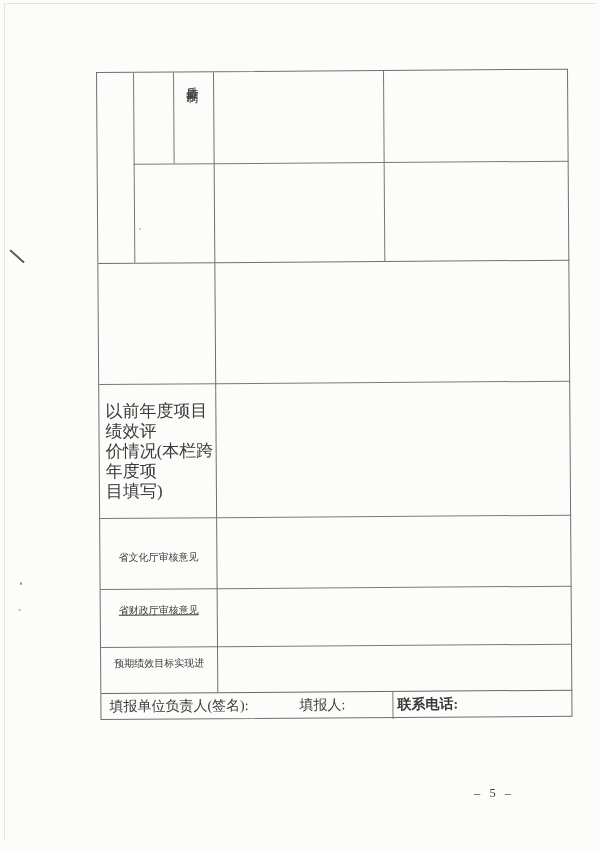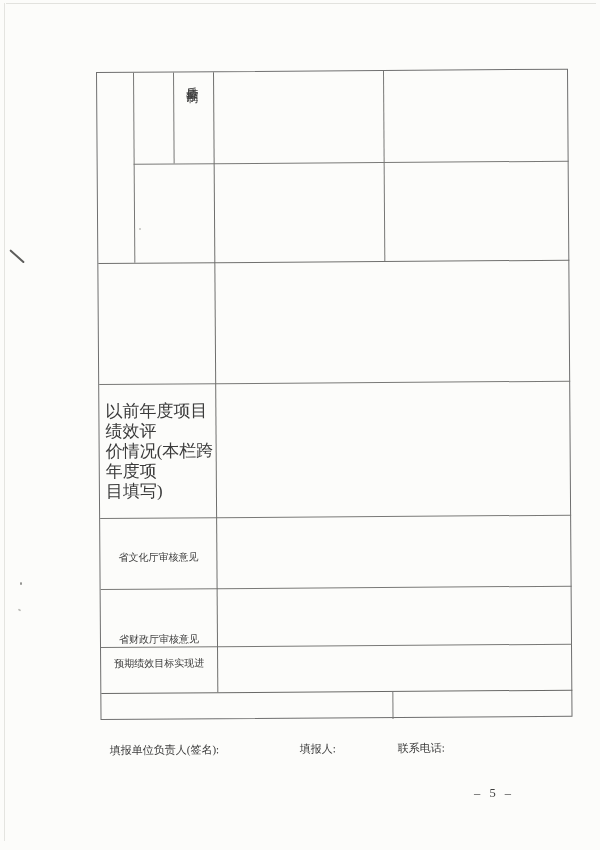--- a/index.html
+++ b/index.html
@@ -92,27 +92,27 @@
   }
   .lbl-previous {
     left: 6px; top: 329px; width: 108px;
     font-size: 17px; line-height: 20px;
   }
   .lbl-center {
     position: absolute; left: 0; width: 116px; text-align: center;
     font-size: 10px; color: #3a3a3a;
   }
   .lbl-culture  { top: 478px; }
-  .lbl-finance  { top: 560px; }
+  .lbl-finance  { top: 531px; text-decoration: underline; }
   .lbl-other    { top: 584px; }
 
-  .footer-label { position: absolute; top: 625px; font-size: 11px; color: #383838; margin-top: 45px; }
+  .footer-label { position: absolute; top: 625px; font-size: 14px; color: #383838; }
   .fl-unit     { left: 8px; }
   .fl-preparer { left: 198px; }
-  .fl-phone    { left: 296px; }
+  .fl-phone    { left: 296px; font-weight: bold; }
 
   #page-number {
     position: absolute; left: 474px; top: 786px;
     font-size: 12.5px; letter-spacing: 3px; color: #3f3f3f;
   }
 </style>
 </head>
 <body>
 
 <div id="page">

